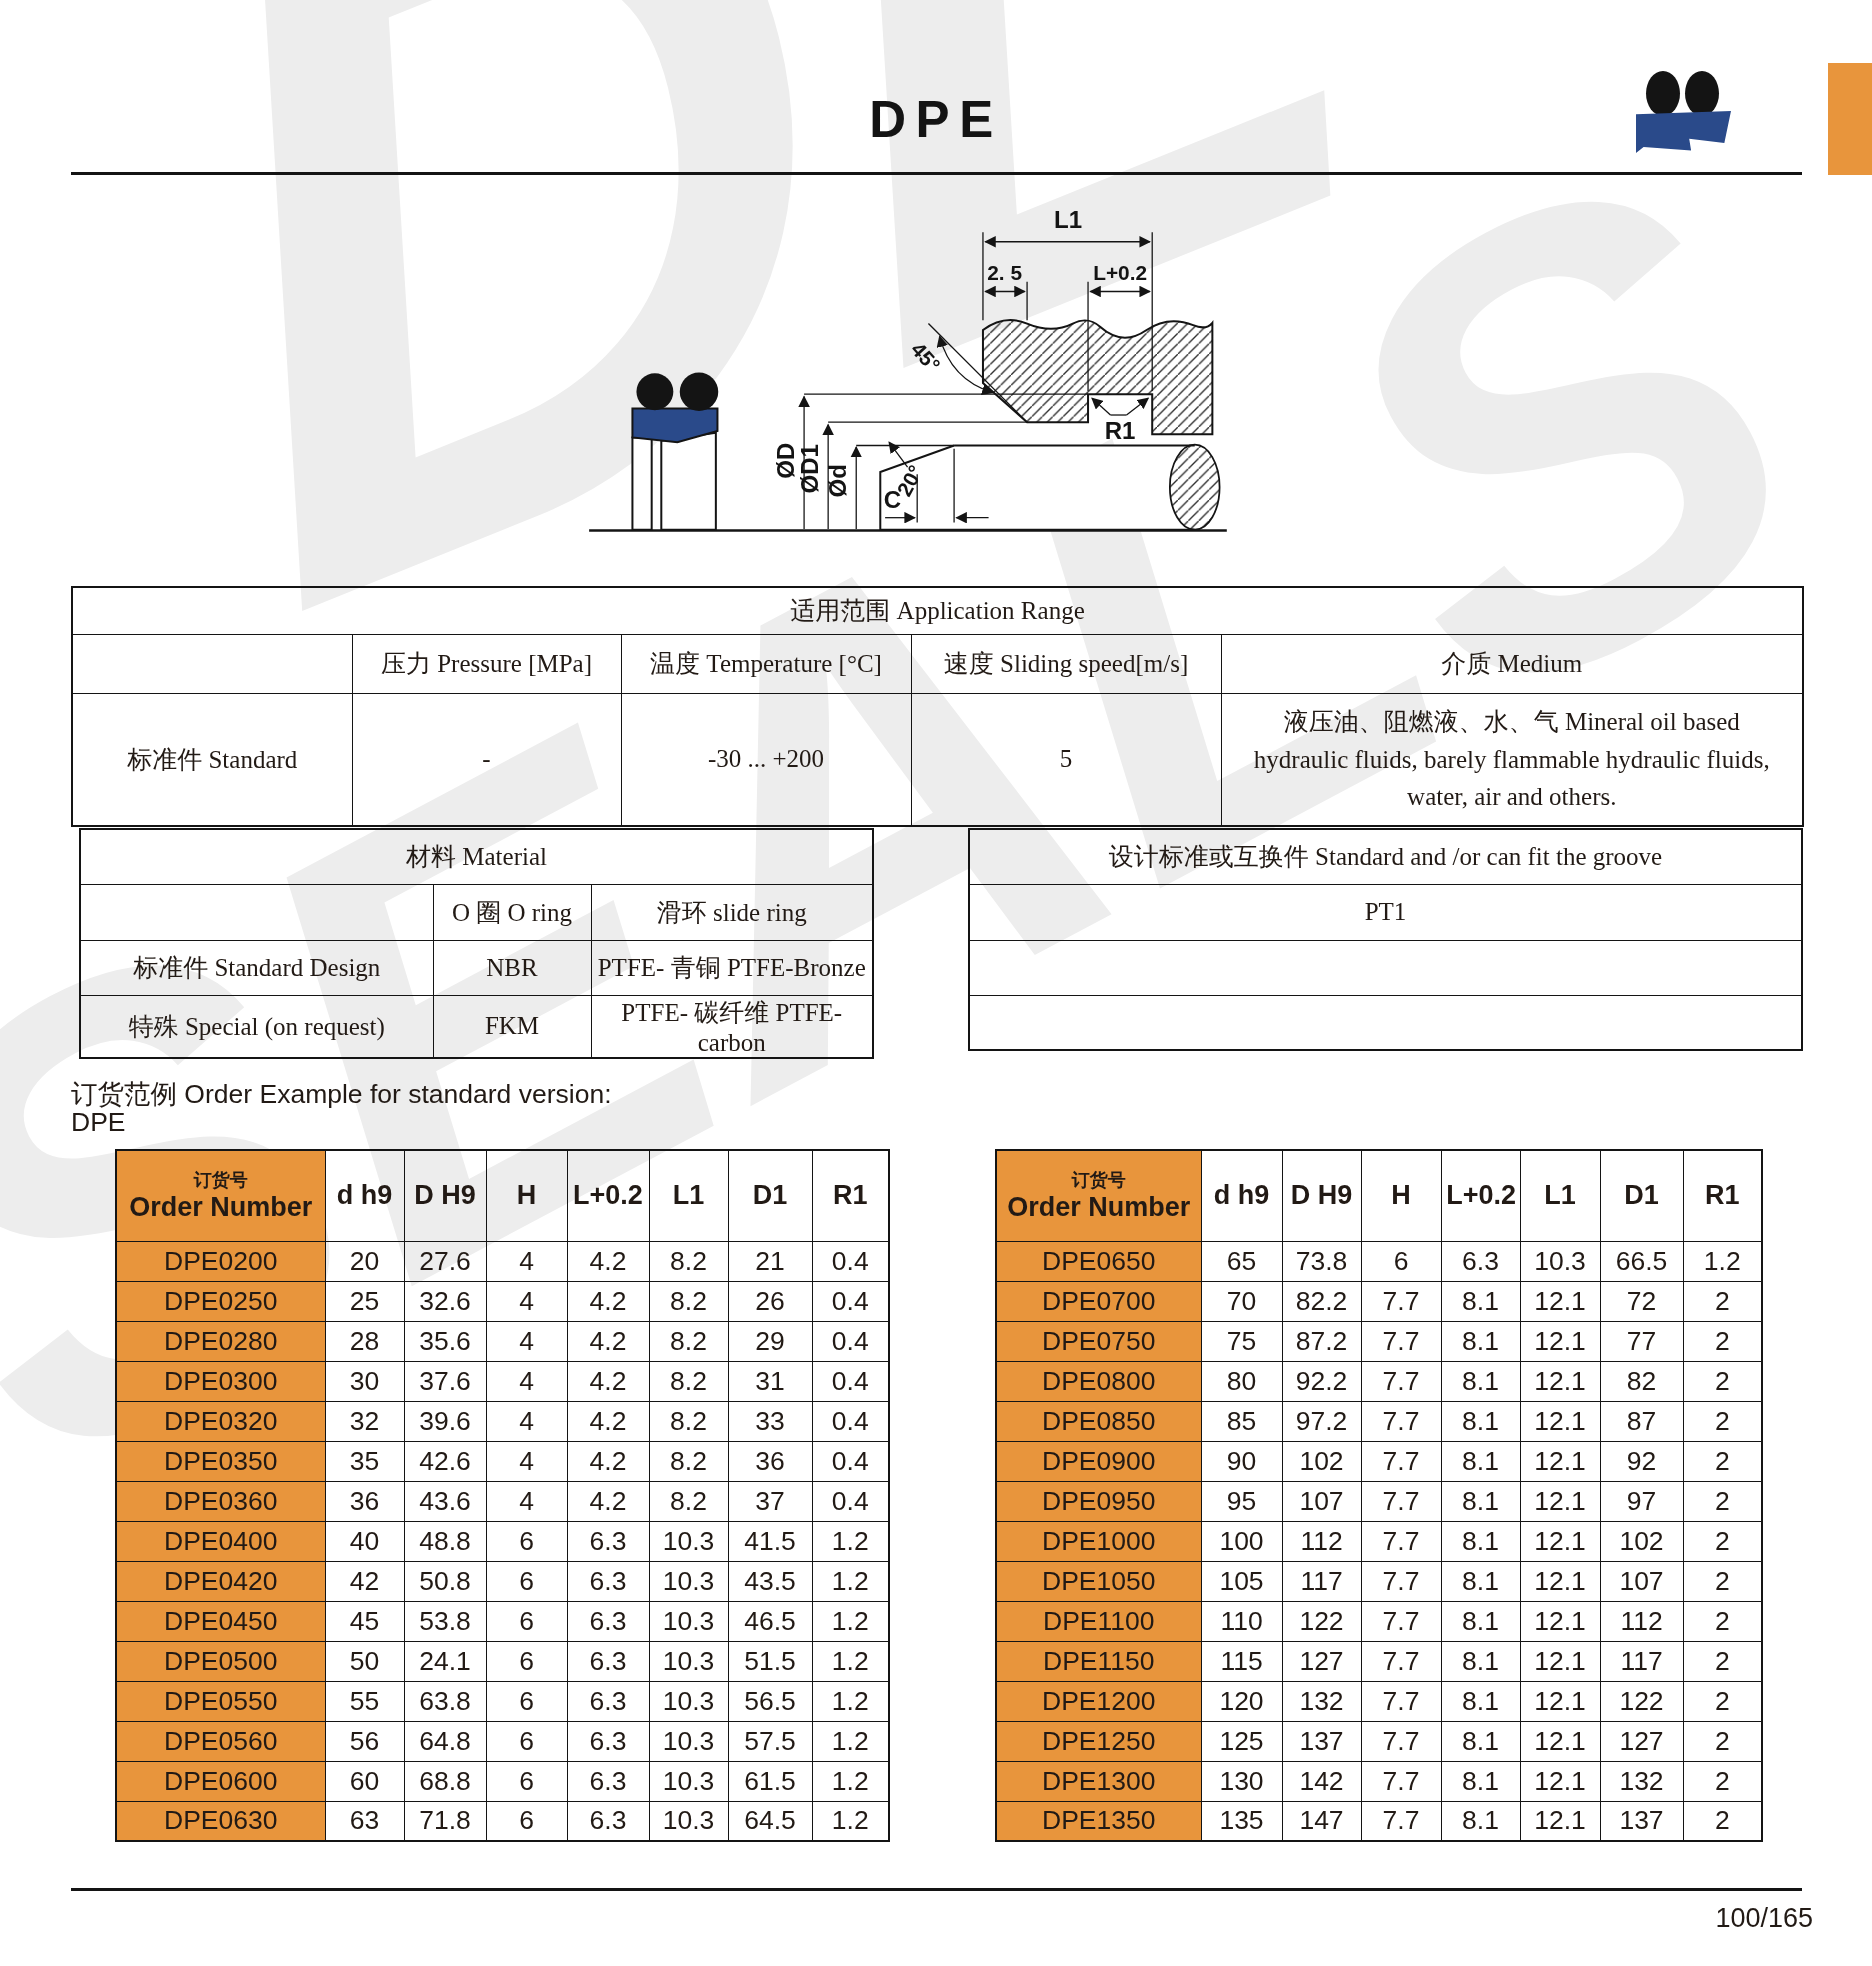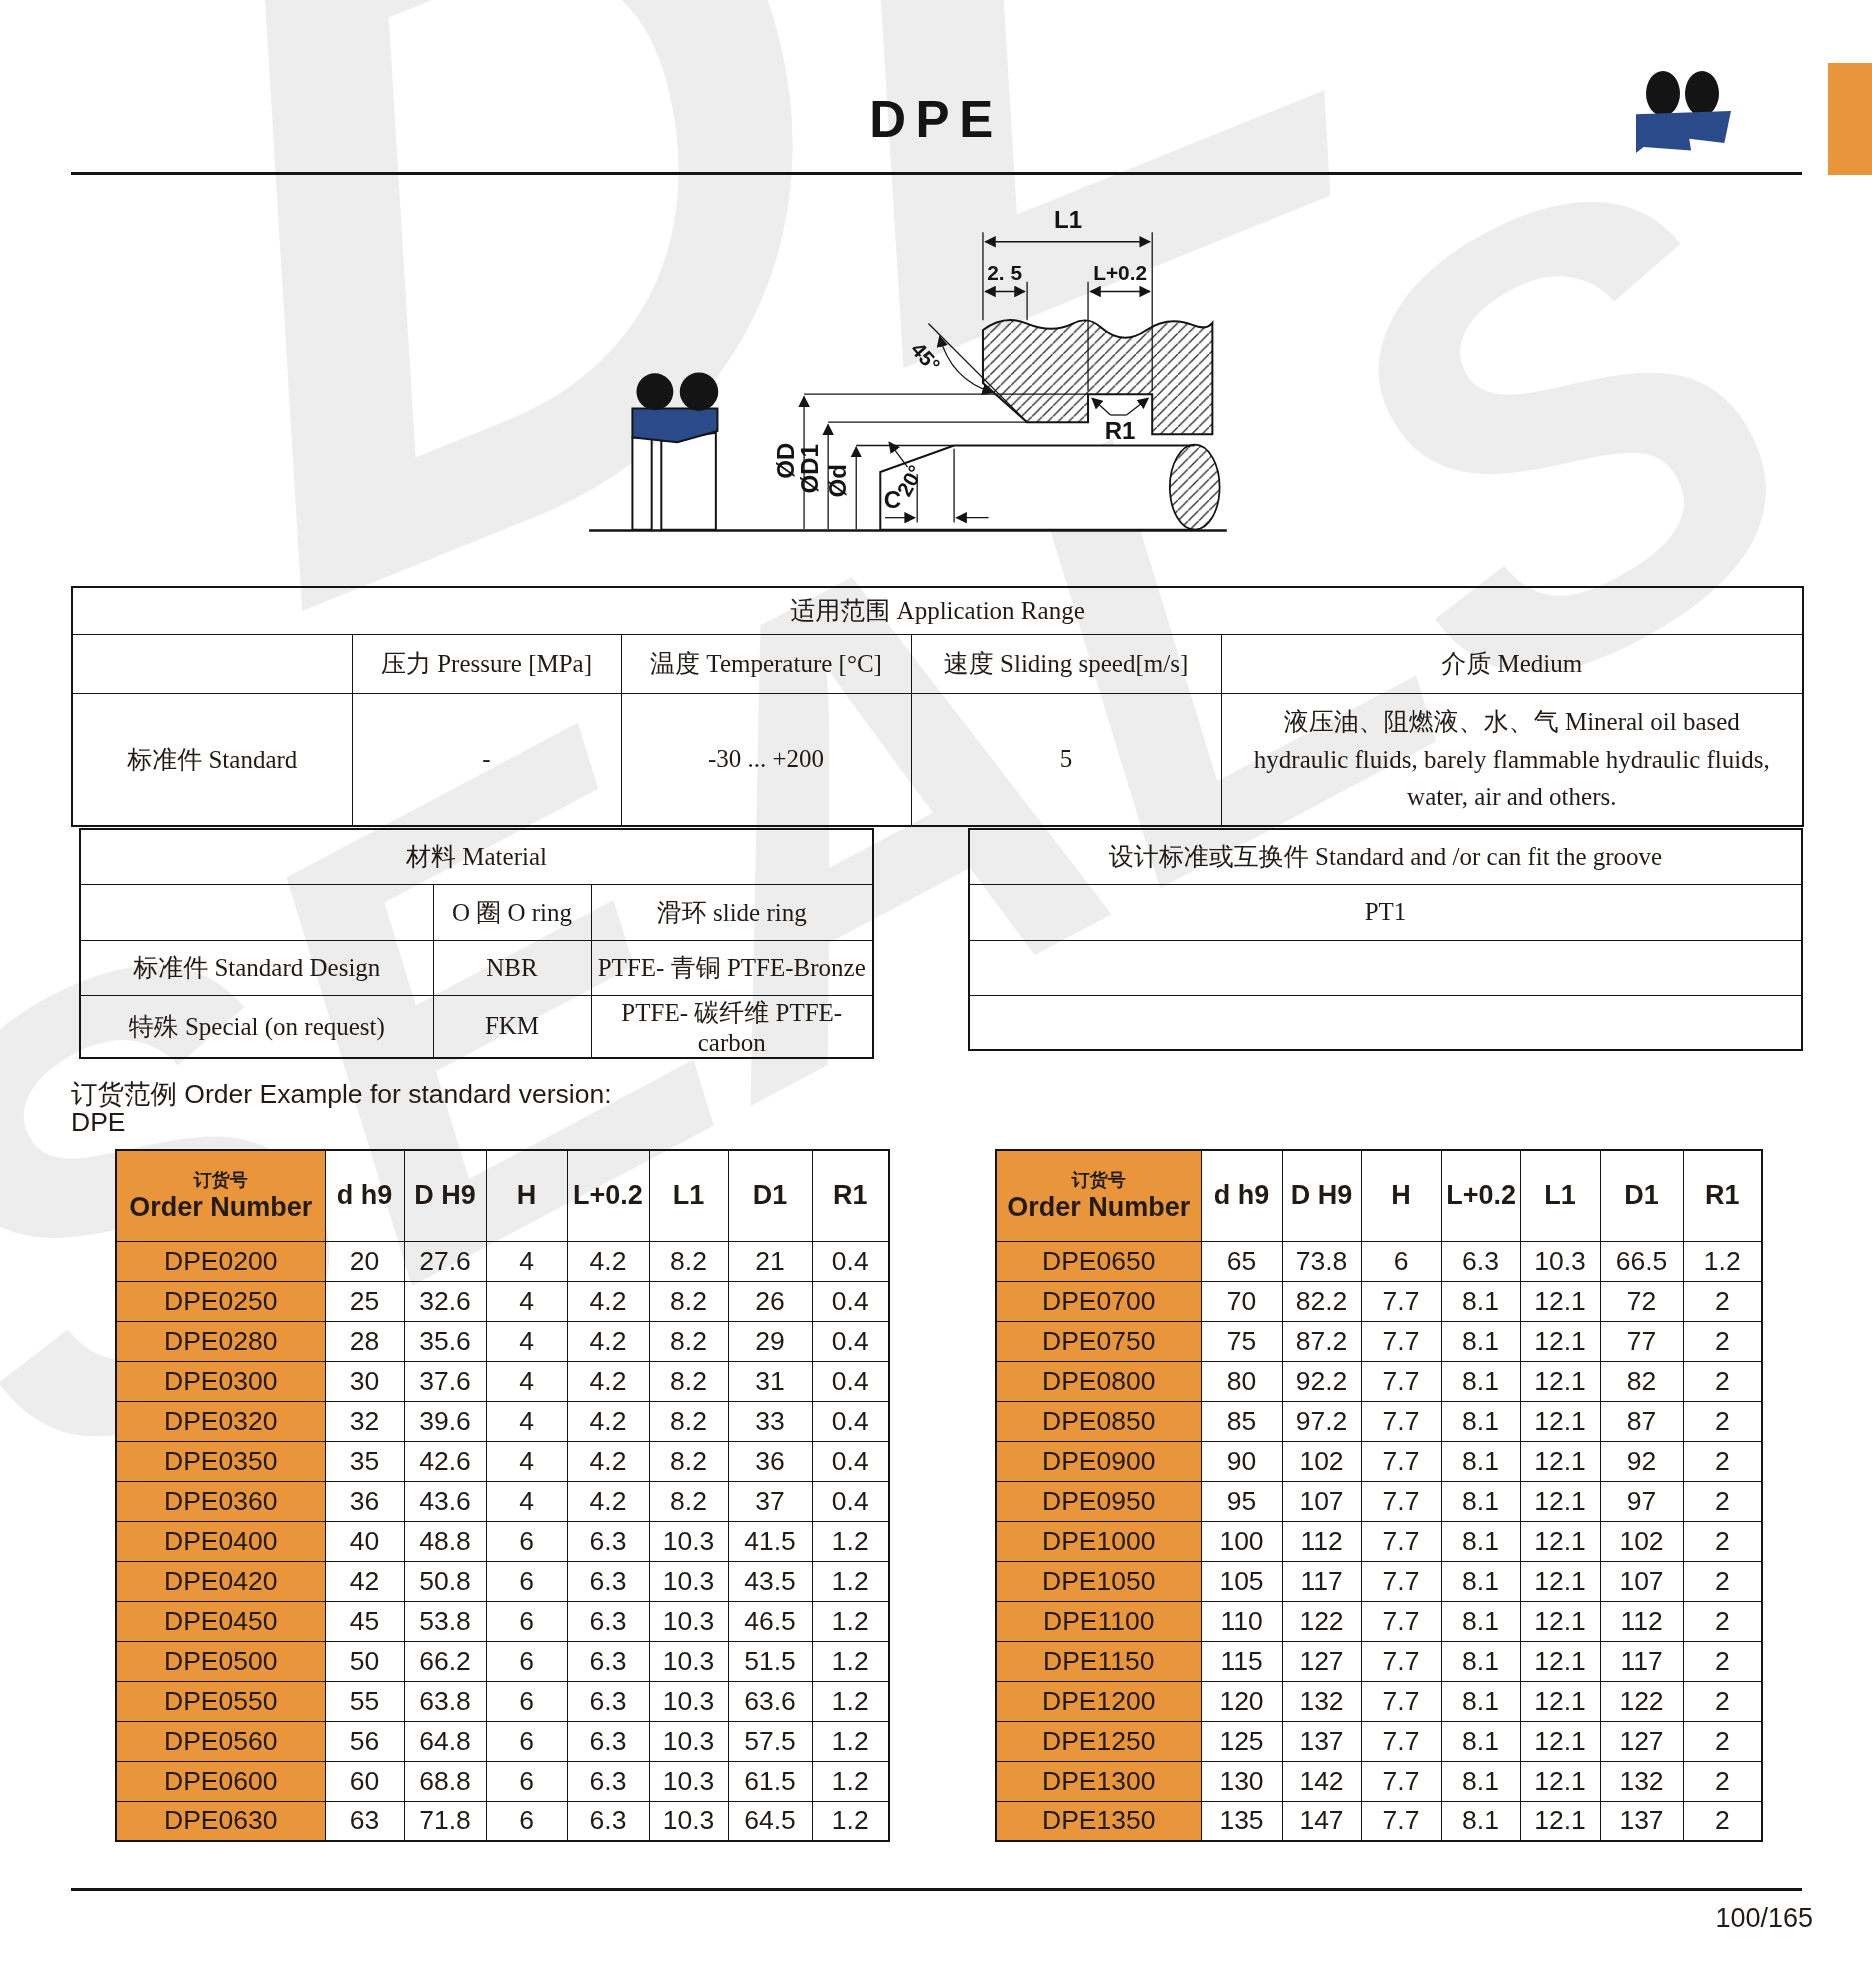--- a/index.html
+++ b/index.html
@@ -347,35 +347,35 @@
         <td>53.8</td>
         <td>6</td>
         <td>6.3</td>
         <td>10.3</td>
         <td>46.5</td>
         <td>1.2</td>
       </tr>
       <tr>
         <td class="order">DPE0500</td>
         <td>50</td>
-        <td>66.2</td>
+        <td>24.1</td>
         <td>6</td>
         <td>6.3</td>
         <td>10.3</td>
         <td>51.5</td>
         <td>1.2</td>
       </tr>
       <tr>
         <td class="order">DPE0550</td>
         <td>55</td>
         <td>63.8</td>
         <td>6</td>
         <td>6.3</td>
         <td>10.3</td>
-        <td>63.6</td>
+        <td>56.5</td>
         <td>1.2</td>
       </tr>
       <tr>
         <td class="order">DPE0560</td>
         <td>56</td>
         <td>64.8</td>
         <td>6</td>
         <td>6.3</td>
         <td>10.3</td>
         <td>57.5</td>

